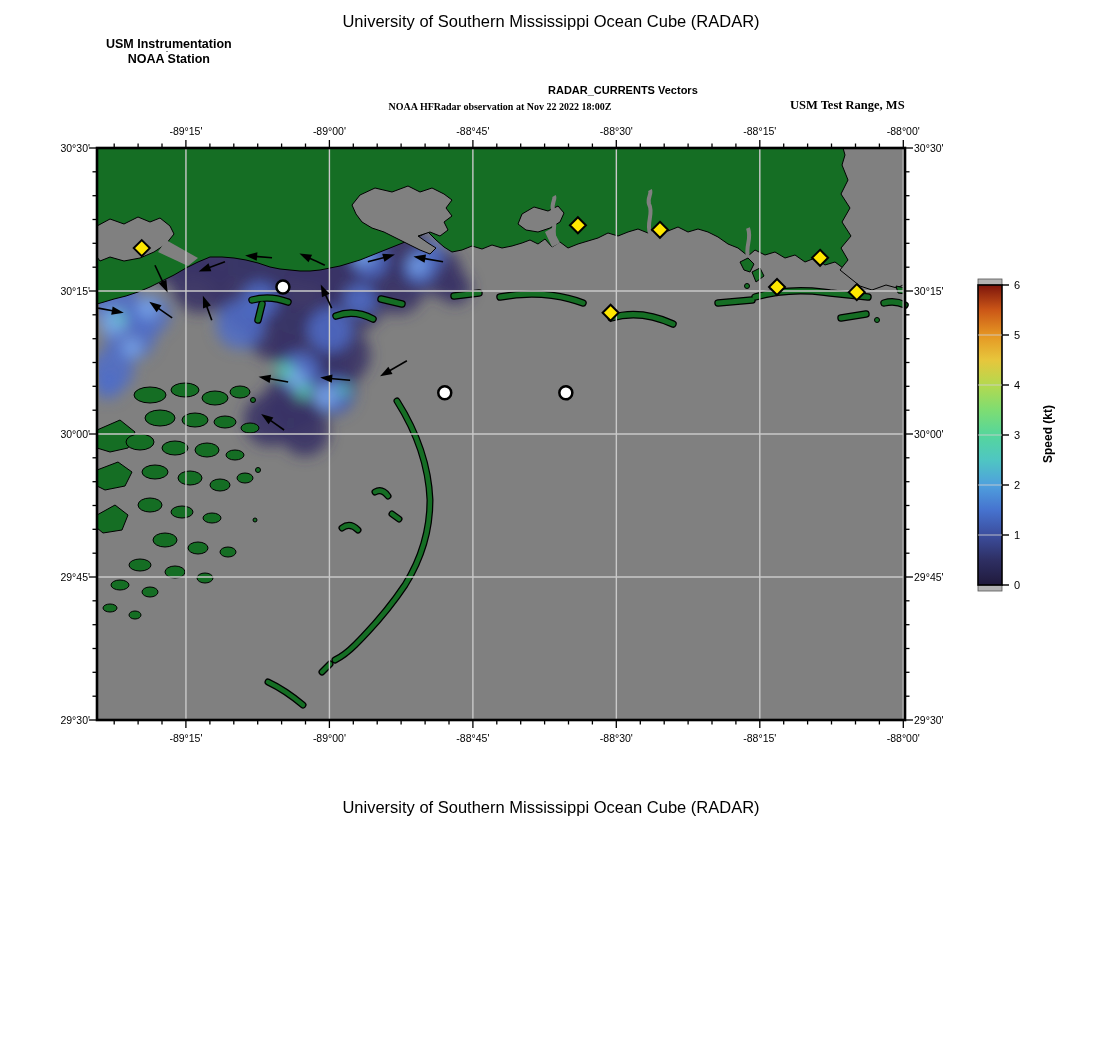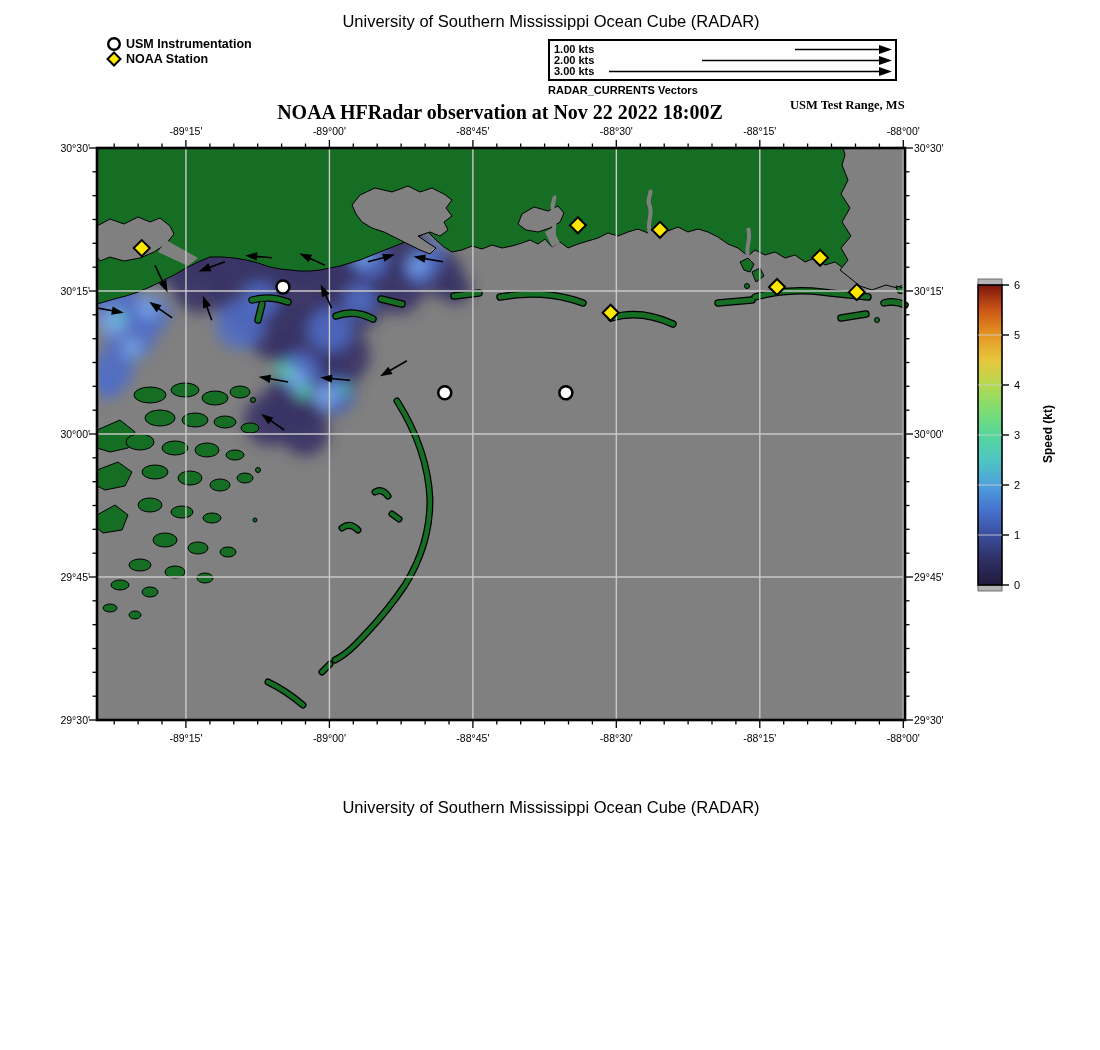--- a/index.html
+++ b/index.html
@@ -3,27 +3,27 @@
 <meta charset="utf-8">
 <style>
   html,body{margin:0;padding:0;background:#ffffff;}
   #page{position:relative;width:1100px;height:1050px;background:#ffffff;overflow:hidden;
         font-family:"Liberation Sans",sans-serif;color:#000;}
   .abs{position:absolute;}
   .title{font-weight:normal;font-size:16.5px;text-align:center;width:1064px;left:0;margin-left:19px;}
   #title-top{top:12px;}
   #title-bottom{top:798px;}
   #legend{top:36px;left:106px;}
-  .legend-row{display:flex;align-items:center;height:15px;font-weight:bold;font-size:12.5px;}
+  .legend-row{display:flex;align-items:center;height:15px;font-weight:bold;font-size:12.5px;flex-direction:column;}
   .legend-row svg{margin-right:3px;}
   #scale-box{left:548px;top:39px;width:345px;height:38px;border:2.5px solid #000;background:#fff;}
   .sb-label{position:absolute;left:4px;font-weight:bold;font-size:11px;line-height:11px;}
   #scale-caption{left:548px;top:84px;font-weight:bold;font-size:11px;}
   #subtitle{left:0;width:1000px;top:101px;text-align:center;
-            font-family:"Liberation Serif",serif;font-weight:bold;font-size:20px;}
+            font-family:"Liberation Serif",serif;font-weight:bold;font-size:10px;}
   #region-label{left:770px;top:98px;font-family:"Liberation Serif",serif;font-weight:bold;font-size:12.5px;margin-left:20px;}
   #cbar-label{left:1008px;top:427px;width:80px;text-align:center;font-weight:bold;font-size:12px;
               transform:rotate(-90deg);transform-origin:center;}
   svg text{font-family:"Liberation Sans",sans-serif;}
   .tick-label{font-size:10.5px;fill:#000;}
   .cb-num{font-size:11px;fill:#000;}
   #g-grid line{stroke:#c9c9c9;stroke-width:1.4;}
   #g-ticks line{stroke:#000;stroke-width:1.3;}
 </style>
 </head>
@@ -41,33 +41,20 @@
       <span>USM Instrumentation</span>
     </div>
     <div class="legend-row">
       <svg width="17" height="16">
         <polygon points="8,1.5 14.5,8 8,14.5 1.5,8" fill="#ffe800" stroke="#000" stroke-width="2"></polygon>
       </svg>
       <span>NOAA Station</span>
     </div>
   </div>
 
-  <div id="scale-box" class="abs">
-    <span class="sb-label" style="top:3px">1.00 kts</span>
-    <span class="sb-label" style="top:14px">2.00 kts</span>
-    <span class="sb-label" style="top:25px">3.00 kts</span>
-    <svg id="scale-arrows" width="345" height="38" style="position:absolute;left:0;top:0">
-        <line x1="245" y1="8.5" x2="331" y2="8.5" stroke="#000" stroke-width="1.5"></line>
-        <polygon points="329,4 342,8.5 329,13" fill="#000"></polygon>
-        <line x1="152" y1="19.5" x2="331" y2="19.5" stroke="#000" stroke-width="1.5"></line>
-        <polygon points="329,15 342,19.5 329,24" fill="#000"></polygon>
-        <line x1="59" y1="30.5" x2="331" y2="30.5" stroke="#000" stroke-width="1.5"></line>
-        <polygon points="329,26 342,30.5 329,35" fill="#000"></polygon>
-      </svg>
-  </div>
   <div id="scale-caption" class="abs">RADAR_CURRENTS Vectors</div>
 
   <div id="subtitle" class="abs">NOAA HFRadar observation at Nov 22 2022 18:00Z</div>
   <div id="region-label" class="abs">USM Test Range, MS</div>
 
   <svg id="map-svg" class="abs" style="left:0;top:0" width="1100" height="1050">
     <defs>
       <filter id="blur" x="-60%" y="-60%" width="220%" height="220%">
           <feGaussianBlur stdDeviation="7"></feGaussianBlur>
         </filter>

